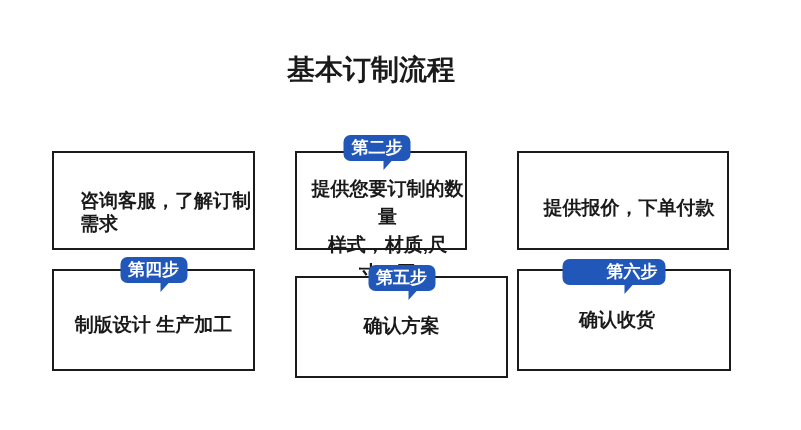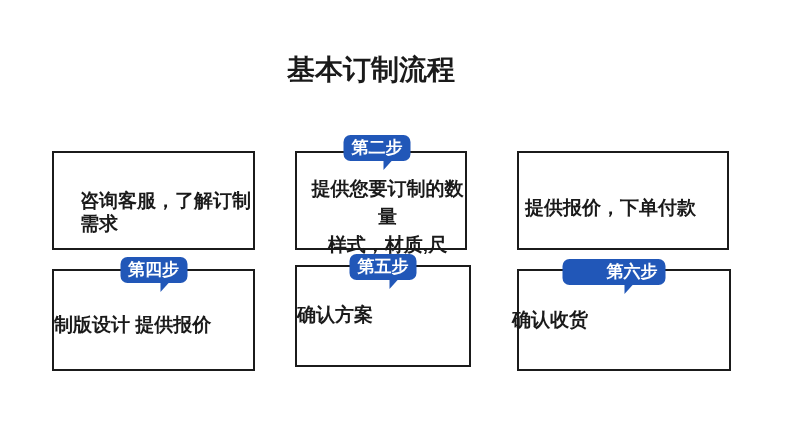--- a/index.html
+++ b/index.html
@@ -33,34 +33,34 @@
     color: var(--text-black);
     letter-spacing: 0px;
     white-space: nowrap;
   }
 
   .step { position: absolute; }
   .step-1 { left: 52px;  top: 151px; width: 203px; height: 99px; }
   .step-2 { left: 295px; top: 151px; width: 172px; height: 99px; }
   .step-3 { left: 517px; top: 151px; width: 212px; height: 99px; }
   .step-4 { left: 52px;  top: 269px; width: 203px; height: 102px; }
-  .step-5 { left: 295px; top: 265px; width: 176px; height: 102px; }
+  .step-5 { left: 295px; top: 276px; width: 213px; height: 102px; }
   .step-6 { left: 517px; top: 269px; width: 214px; height: 102px; }
 
   .box {
     position: absolute;
     inset: 0;
     border: 2px solid var(--box-border);
     background: var(--page-bg);
     z-index: 1;
   }
   .box-flex {
     display: flex;
     align-items: center;
-    justify-content: flex-start;
+    justify-content: center;
   }
 
   .box-text {
     font-size: 19px;
     font-weight: 700;
     color: var(--text-black);
     white-space: pre-line;
   }
   .step-1 .box-text {
     position: absolute;
@@ -142,21 +142,21 @@
       <div class="box-text">提供报价，下单付款</div>
     </div>
   </div>
 
   <div class="step step-4">
     <div class="badge">
       <span>第四步</span>
       <span class="badge-tail"></span>
     </div>
     <div class="box box-flex">
-      <div class="box-text">制版设计 提供报价</div>
+      <div class="box-text">制版设计 生产加工</div>
     </div>
   </div>
 
   <div class="step step-5">
     <div class="badge">
       <span>第五步</span>
       <span class="badge-tail"></span>
     </div>
     <div class="box box-flex">
       <div class="box-text">确认方案</div>

